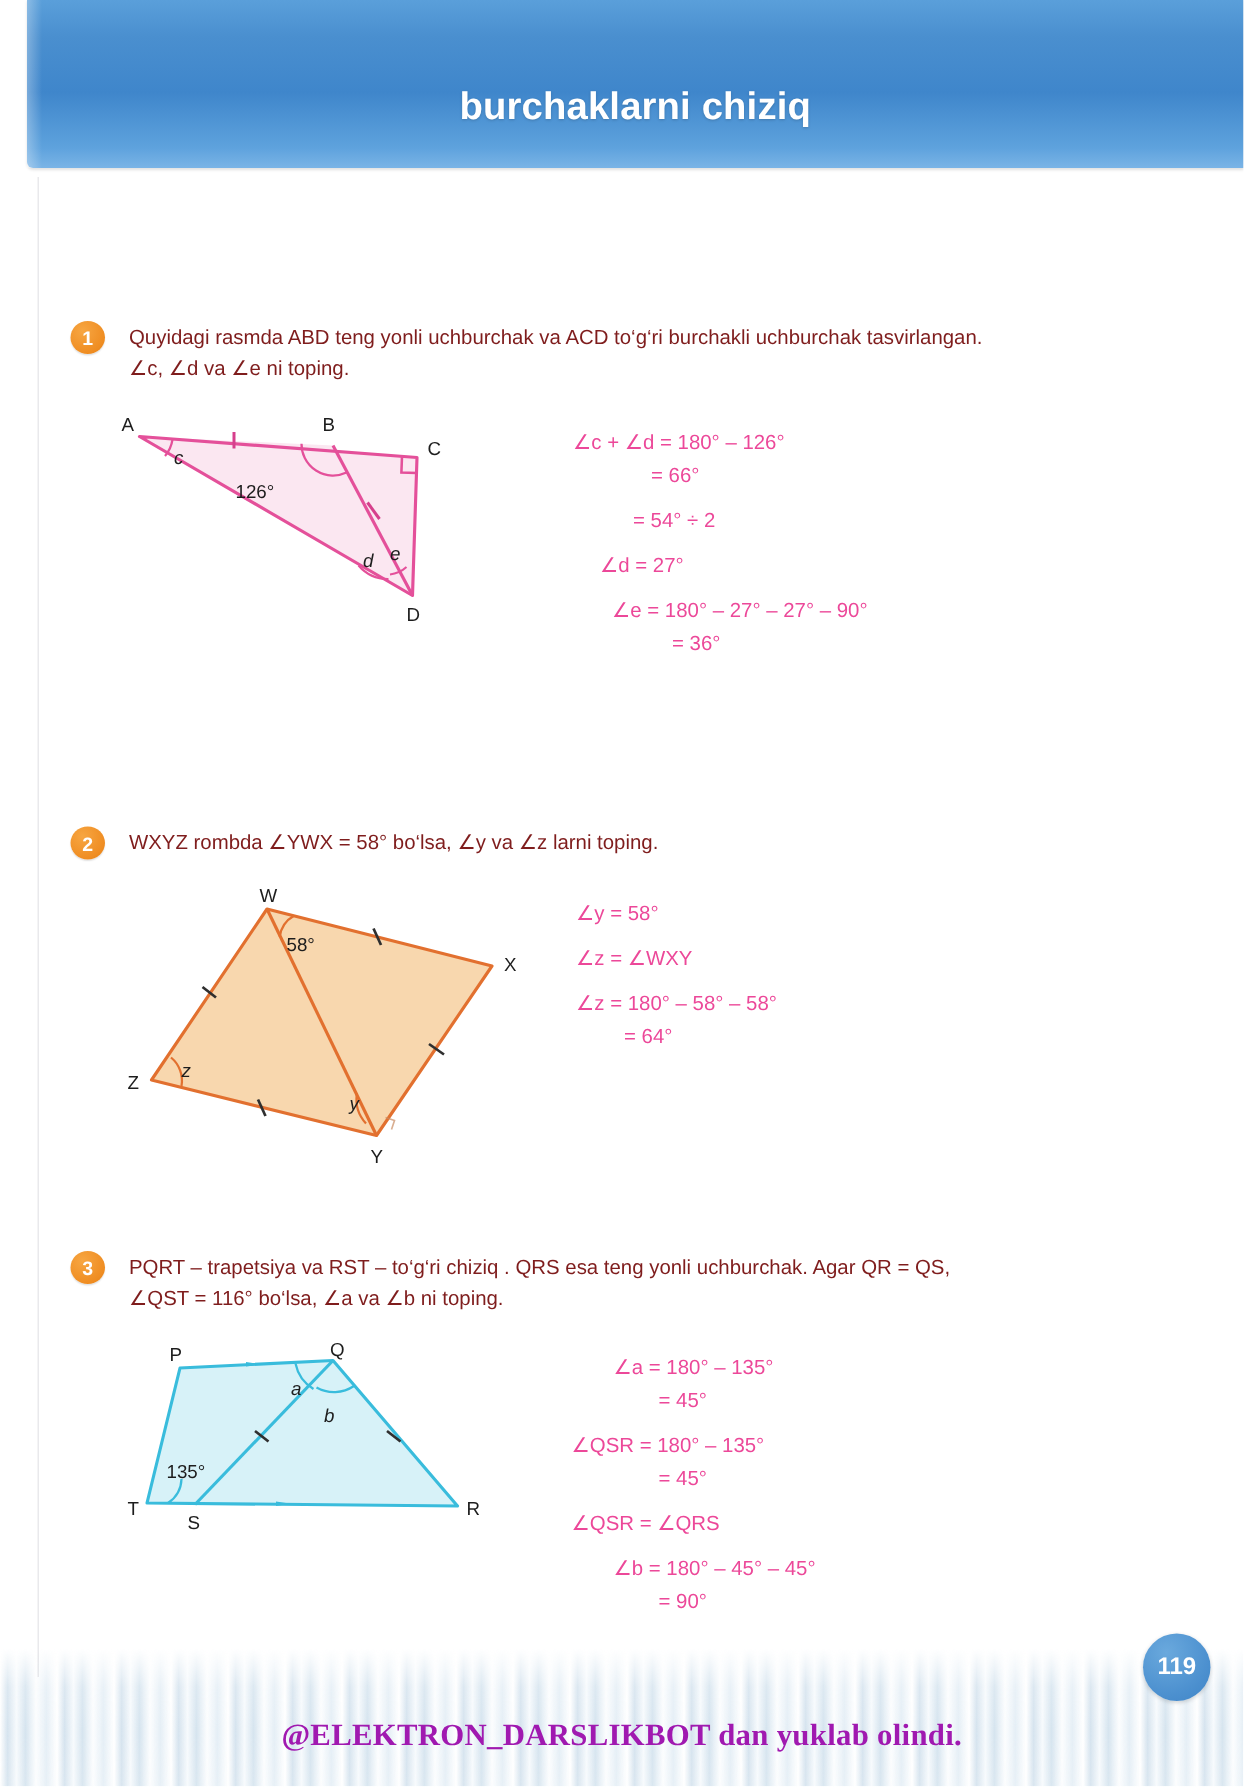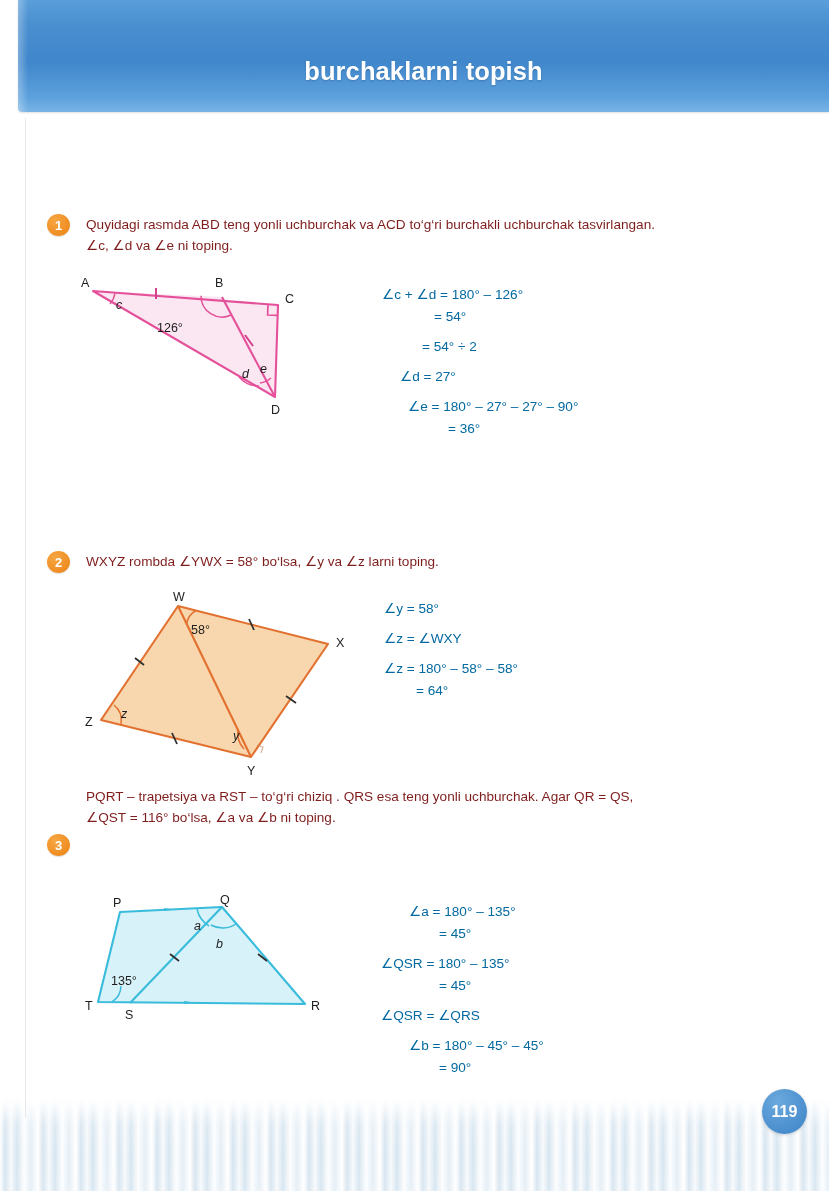--- a/index.html
+++ b/index.html
@@ -65,21 +65,21 @@
     box-shadow:0 1px 1px rgba(0,0,0,.12);
   }
   .prompt{
     position:absolute;left:86px;right:70px;
     font-size:13.6px;line-height:20.5px;color:#7f1d1d;
   }
 
   
   .sol{
     position:absolute;
-    font-size:13.6px;line-height:22px;color:#0369a1;
+    font-size:13.6px;line-height:22px;color:#ec4899;
     white-space:nowrap;
   }
   .sol .ln{display:block;}
   .sol .gap{display:block;height:8px;}
 
   
   .fig{position:absolute;}
   .fig svg{display:block;overflow:visible;}
   .lbl{font-family:"Liberation Sans",sans-serif;font-size:12.5px;fill:#1d1d1d;}
   .lbl-it{font-family:"Liberation Sans",sans-serif;font-size:12.5px;font-style:italic;fill:#1d1d1d;}
@@ -115,21 +115,21 @@
   }
 </style>
 </head>
 <body>
 
 <div class="page">
 
   <div class="banner">
     <div class="banner-title">
       <br>
-      <span>burchaklarni topish</span>
+      <span>burchaklarni chiziq</span>
     </div>
   </div>
 
   <div class="margin-rule"></div>
 
 
   <div class="ex">
     <div class="num-badge" style="top:214px">1</div>
     <div class="prompt" style="top:215px">
       <span>Quyidagi rasmda  ABD teng yonli uchburchak va ACD to‘g‘ri burchakli uchburchak tasvirlangan.</span><br>
@@ -163,21 +163,21 @@
 
         <text class="lbl-it" x="37" y="36">c</text>
         <text class="lbl-deg" x="78" y="59">126°</text>
         <text class="lbl-it" x="163" y="105">d</text>
         <text class="lbl-it" x="181" y="100">e</text>
       </svg>
     </div>
 
     <div class="sol" style="left:382px;top:284px;">
       <span class="ln">∠c + ∠d = 180° – 126°</span>
-      <span class="ln" style="padding-left:52px">= 54°</span>
+      <span class="ln" style="padding-left:52px">= 66°</span>
       <span class="gap"></span>
       <span class="ln" style="padding-left:40px">= 54° ÷ 2</span>
       <span class="gap"></span>
       <span class="ln" style="padding-left:18px">∠d = 27°</span>
       <span class="gap"></span>
       <span class="ln" style="padding-left:26px">∠e = 180° – 27° – 27° – 90°</span>
       <span class="ln" style="padding-left:66px">= 36°</span>
     </div>
   </div>
 
@@ -222,21 +222,21 @@
       <span class="gap"></span>
       <span class="ln">∠z = ∠WXY</span>
       <span class="gap"></span>
       <span class="ln">∠z = 180° – 58° – 58°</span>
       <span class="ln" style="padding-left:32px">= 64°</span>
     </div>
   </div>
 
   <div class="ex">
     <div class="num-badge" style="top:834px">3</div>
-    <div class="prompt" style="top:787px">
+    <div class="prompt" style="top:835px">
       <span>PQRT – trapetsiya va RST – to‘g‘ri chiziq . QRS esa teng yonli uchburchak. Agar QR = QS,</span><br>
       <span>∠QST = 116° bo‘lsa, ∠a va ∠b ni toping.</span>
     </div>
 
     <div class="fig" style="left:80px;top:898px;">
       <svg width="250" height="130" viewBox="0 0 250 130">
         <polygon points="40,14 142,9 225,106 18,104" fill="#d7f2f8" stroke="none"></polygon>
         <path d="M40,14 L142,9 L225,106 L18,104 Z" fill="none" stroke="#39bcdc" stroke-width="2.1" stroke-linejoin="round"></path>
         <line x1="142" y1="9" x2="50" y2="105" stroke="#39bcdc" stroke-width="2.1"></line>
 
@@ -272,15 +272,16 @@
       <span class="ln" style="padding-left:58px">= 45°</span>
       <span class="gap"></span>
       <span class="ln">∠QSR = ∠QRS</span>
       <span class="gap"></span>
       <span class="ln" style="padding-left:28px">∠b = 180° –  45° – 45°</span>
       <span class="ln" style="padding-left:58px">= 90°</span>
     </div>
   </div>
 
   <div class="footer-wash"></div>
+  <div class="watermark">@ELEKTRON_DARSLIKBOT dan yuklab olindi.</div>
   <div class="pagebadge">119</div>
 
 </div>
 
 </body></html>

